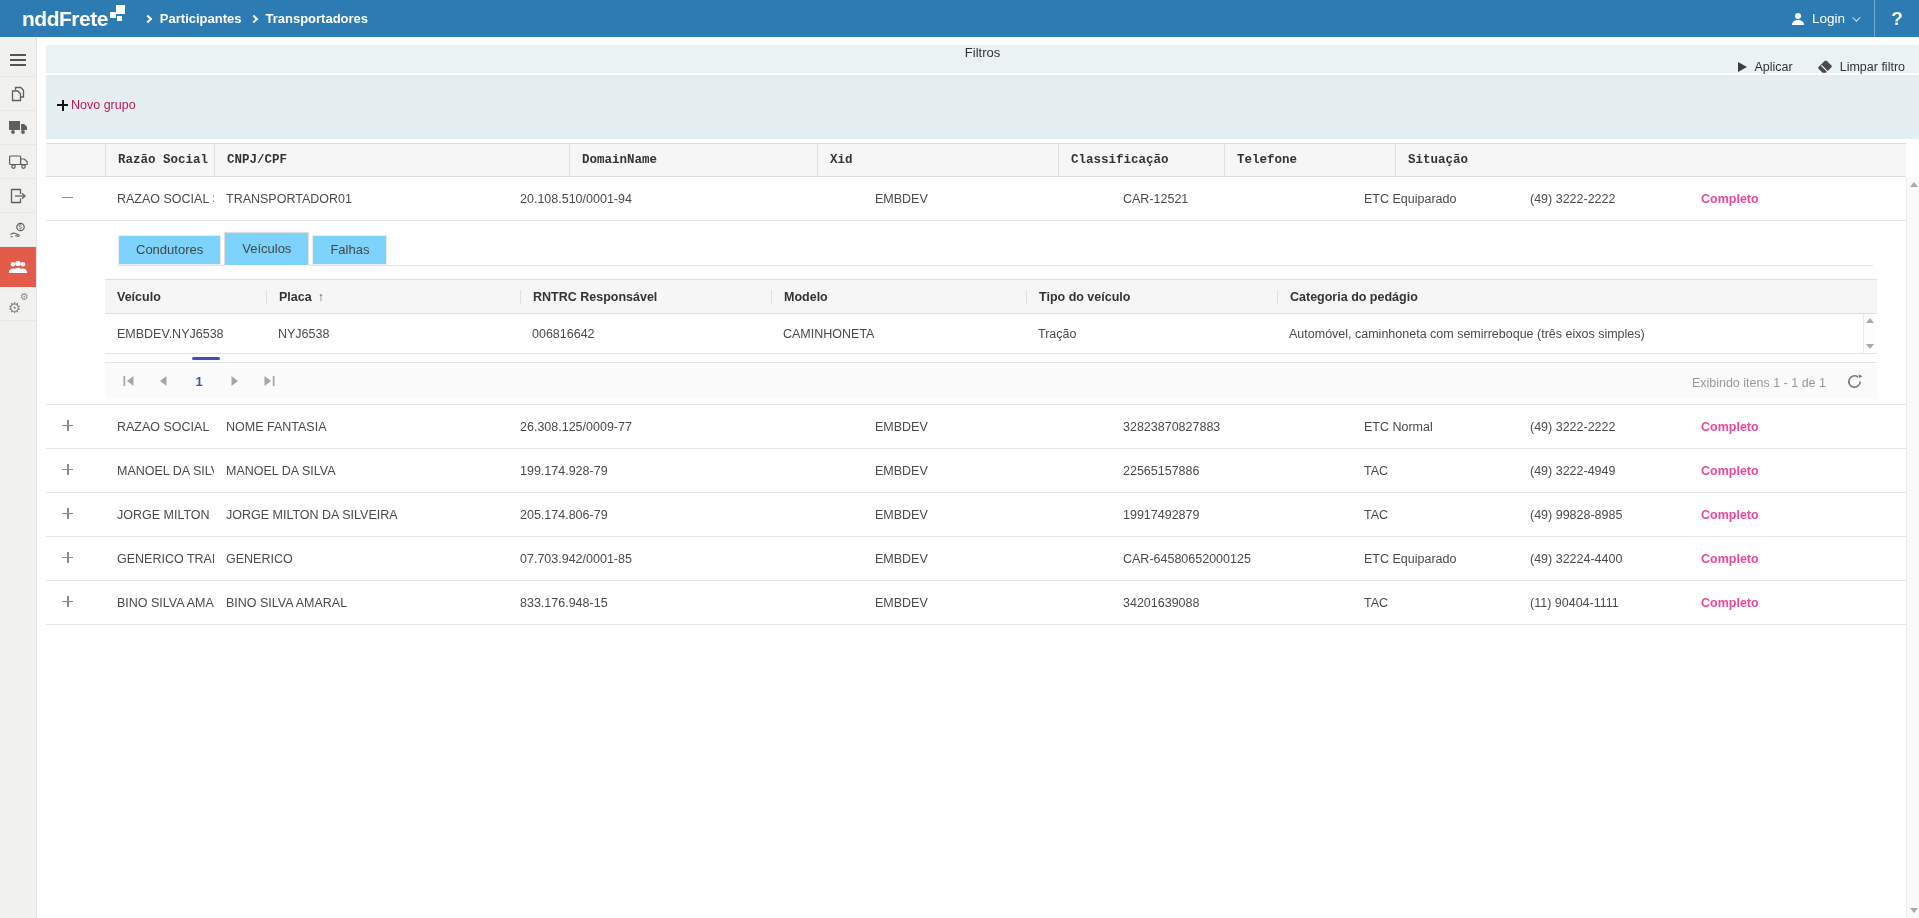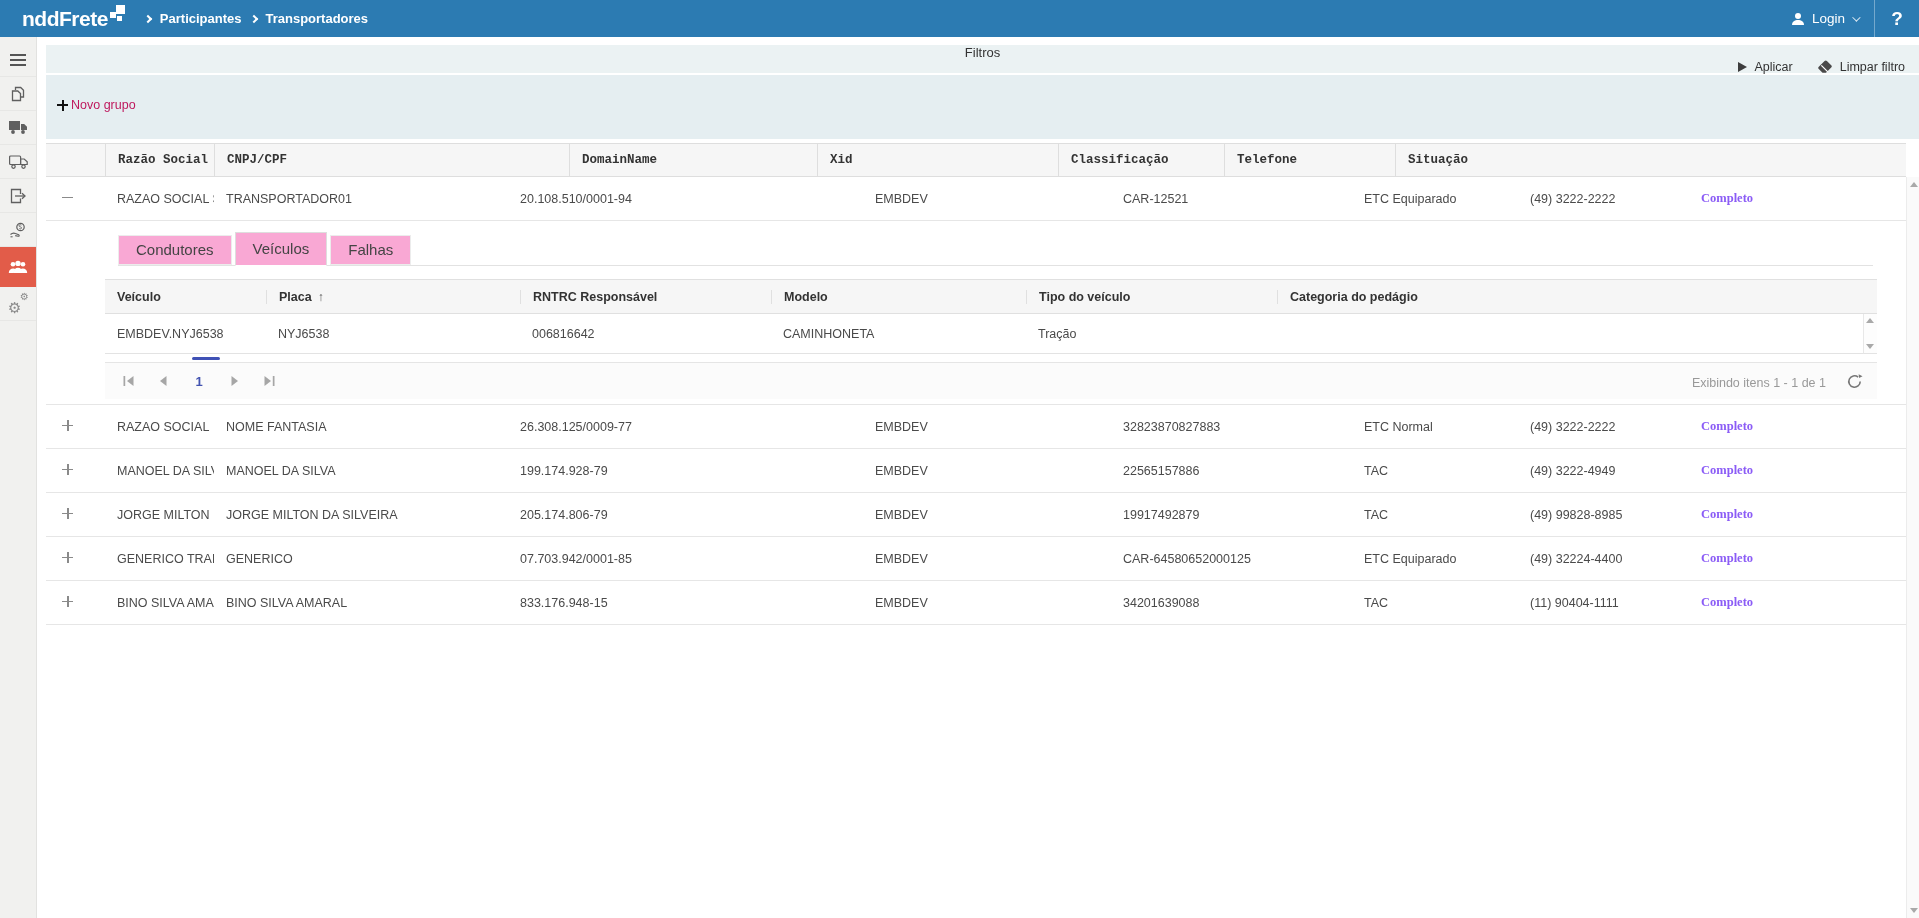--- a/index.html
+++ b/index.html
@@ -69,34 +69,34 @@
     font-weight:bold; font-size:12.5px; color:#333;font-family:Liberation Mono, monospace; }
   .ghead .cell { display:flex; align-items:center; padding-left:12px; height:100%; cursor:pointer; }
   .ghead .cell + .cell { border-left:1px solid #dedede; }
   .grow { display:flex; height:44px; align-items:center; border-bottom:1px solid #e6e6e6;
     font-size:12.5px; color:#4a4a4a; background:#fff; cursor:pointer; }
   .grow .cell { padding-left:12px; white-space:nowrap; overflow:hidden; }
   .col-exp{width:59px;} .col-razao{width:109px;} .col-nome{width:294px;} .col-cnpj{width:355px;}
   .col-dom{width:248px;} .col-xid{width:241px;} .col-cls{width:166px;} .col-tel{width:171px;}
   .col-sit{flex:1;}
   .cell.exp { padding-left:16px; }
-  .status { color:#8b5cf6; font-weight:bold;font-family:Liberation Serif, serif; }
+  .status { color:#ec4899; font-weight:bold; }
   .exp-icon { width:11px; height:11px; position:relative; display:inline-block; cursor:pointer; }
   .exp-icon::before { content:""; position:absolute; left:0; right:0; top:5px; height:1.5px; background:#8a8a8a; }
   .exp-icon.plus::after { content:""; position:absolute; top:0; bottom:0; left:5px; width:1.5px; background:#8a8a8a; }
   .sort-arrow { margin-left:6px; font-weight:normal; color:#555; font-size:12px; }
   .sort-arrow.desc::before { content:"↓"; }
   .sort-arrow.asc::before  { content:"↑"; }
 
   
   .detail { position:relative; height:184px; background:#fff; border-bottom:1px solid #e6e6e6; }
   .tabstrip { position:absolute; left:72px; right:33px; top:12px; height:33px;
     border-bottom:1px solid #e2e2e2; display:flex; align-items:flex-end; }
-  .tab { height:30px; line-height:28px; padding:0 17px; font-size:15px; color:#444;
-    background:#f9a8d4; border:1px solid #ececec; margin-right:3px; cursor:pointer; }
+  .tab { height:30px; line-height:28px; padding:0 17px; font-size:13px; color:#444;
+    background:#7dd3fc; border:1px solid #ececec; margin-right:3px; cursor:pointer; }
   .tab.active { height:34px; line-height:32px; border:1px solid #dedede; border-bottom:1px solid #fff;
     position:relative; z-index:2; margin-bottom:-1px; }
   .subgrid { position:absolute; left:59px; right:29px; top:58px; }
   .sghead { display:flex; height:35px; background:#f6f6f6; align-items:center;
     border-top:1px solid #e0e0e0; border-bottom:1px solid #e0e0e0;
     font-weight:bold; font-size:12.5px; color:#333; }
   .sghead .cell { display:flex; align-items:center; padding-left:12px; cursor:pointer; }
   .sghead .cell + .cell { border-left:1px solid #e0e0e0; }
   .sgrow-wrap { display:flex; }
   .sgrow { display:flex; height:40px; align-items:center; border-bottom:1px solid #e3e3e3;
@@ -309,20 +309,21 @@
             <span>Categoria do pedágio</span>
           </div>
       </div>
       <div class="sgrow-wrap">
         <div class="sgrow">
           <div class="cell scol-veiculo">EMBDEV.NYJ6538</div>
           <div class="cell scol-placa">NYJ6538</div>
           <div class="cell scol-rntrc">006816642</div>
           <div class="cell scol-modelo">CAMINHONETA</div>
           <div class="cell scol-tipo">Tração</div>
+          <div class="cell scol-cat">Automóvel, caminhoneta com semirreboque (três eixos simples)</div>
         </div>
         <div class="sg-vscroll">
           <span class="tri-up"></span>
           <span class="tri-down"></span>
         </div>
       </div>
     </div>
 
     <div class="h-thumb"></div>
 

